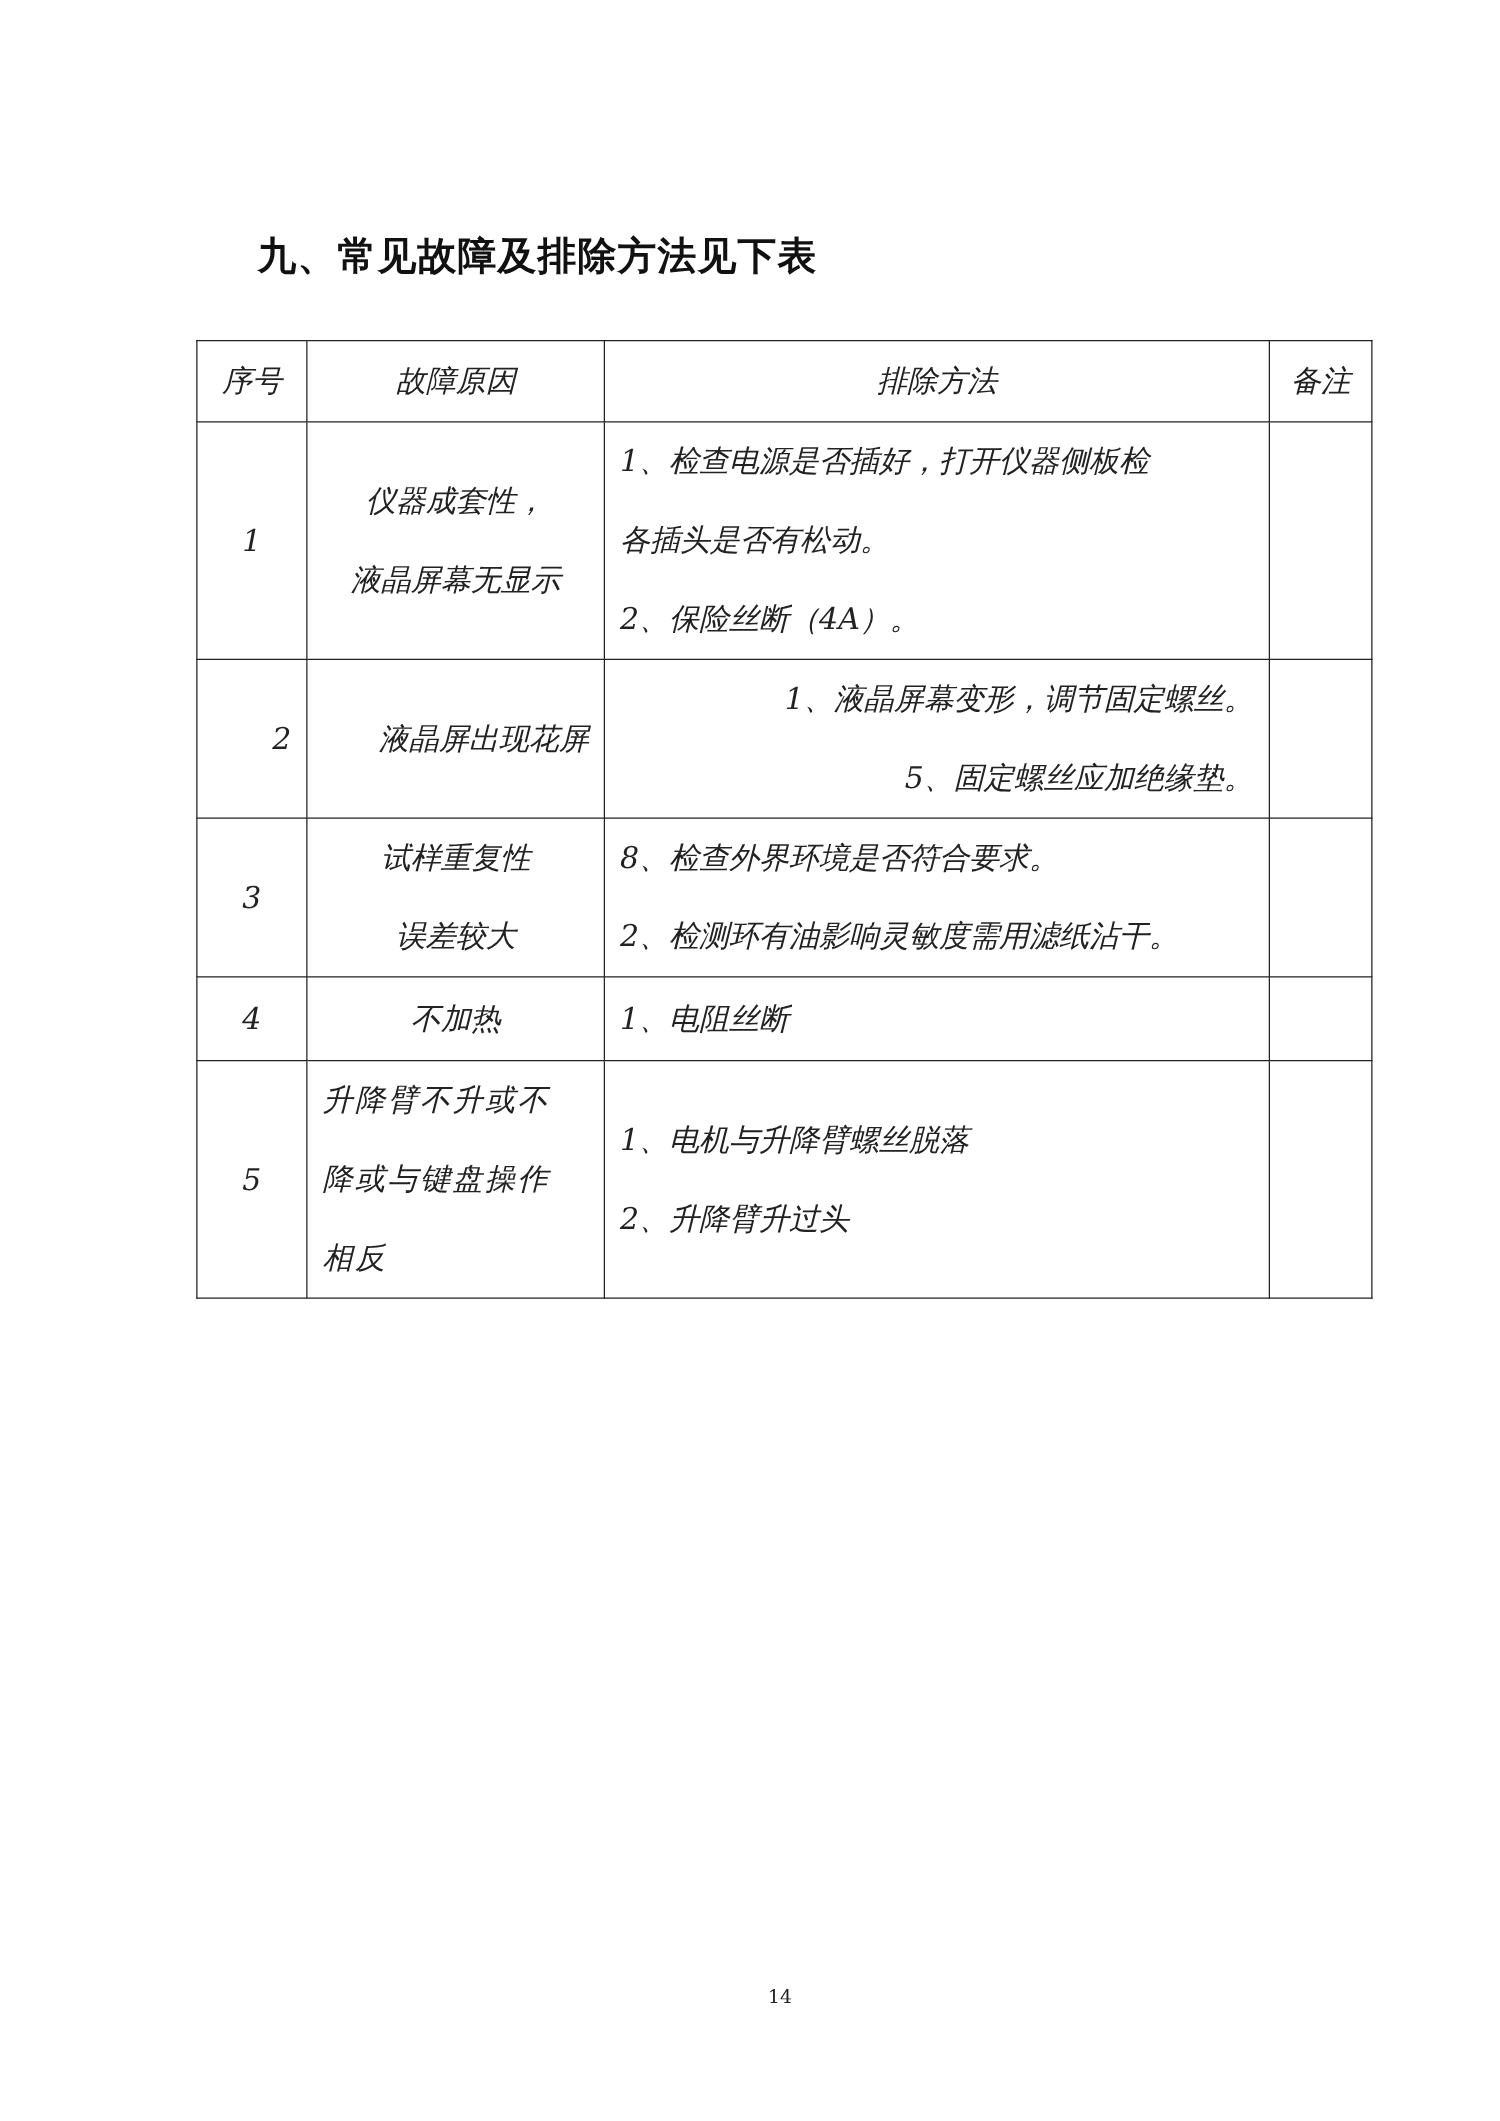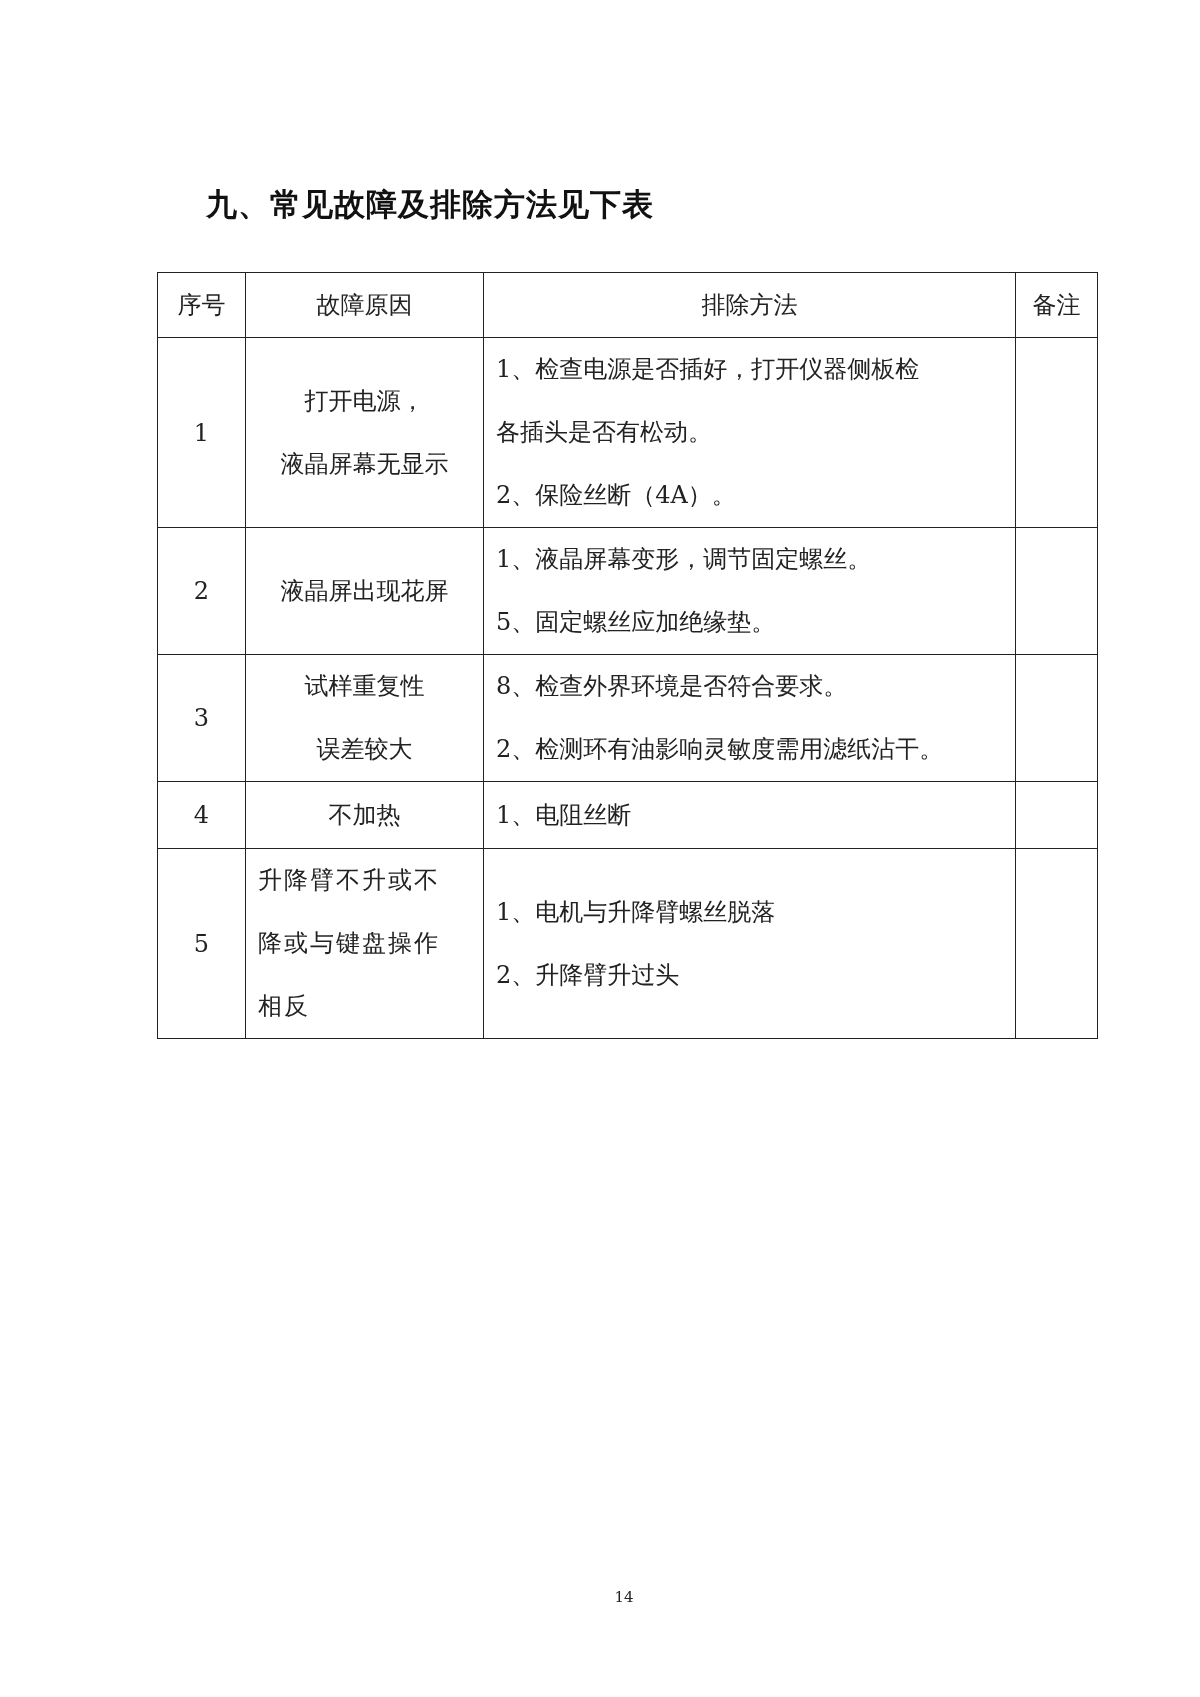--- a/index.html
+++ b/index.html
@@ -19,33 +19,34 @@
     #title-10 { top: 1118px; }
 
     table.fault-table {
       position: absolute; left: 133px; top: 272px; width: 940px;
       border-collapse: collapse; table-layout: fixed;
       font-size: 24px; color: #222;
     }
     table.fault-table th, table.fault-table td {
       border: 1.6px solid #222; padding: 0 12px; vertical-align: middle;
       font-weight: normal;
+      font-style: italic;
     }
     table.fault-table th { height: 64px; text-align: center; }
     col.c-no { width: 88px; }
     col.c-cause { width: 238px; }
     col.c-method { width: 532px; }
     col.c-note { width: 82px; }
     td.no { text-align: center; padding: 0; }
     td.cause { text-align: center; line-height: 63px; }
     td.cause.left { text-align: left; letter-spacing: 2px; }
     td.method { text-align: left; line-height: 63px; padding-left: 22px; padding-right: 4px; }
     .line { display: block; white-space: nowrap; }
     tr.r1 td { height: 188px; }
-    tr.r2 td { height: 126px; }
+    tr.r2 td { height: 126px; text-align: right; }
     tr.r3 td { height: 126px; }
     tr.r4 td { height: 66px; }
     tr.r5 td { height: 188px; }
 
     .parts {
       position: absolute; left: 195px; top: 1180px; width: 560px;
       font-size: 24px; color: #222;
     }
     .part-row { height: 63px; line-height: 40px; position: relative; }
     .part-name { position: absolute; left: 0; }
@@ -75,21 +76,21 @@
         <th>序号</th>
         <th>故障原因</th>
         <th>排除方法</th>
         <th>备注</th>
       </tr>
     </thead>
     <tbody>
       <tr class="r1">
         <td class="no">1</td>
         <td class="cause">
-          <span class="line">打开电源，</span>
+          <span class="line">仪器成套性，</span>
           <span class="line">液晶屏幕无显示</span>
         </td>
         <td class="method">
           <span class="line">1、检查电源是否插好，打开仪器侧板检</span>
           <span class="line">各插头是否有松动。</span>
           <span class="line">2、保险丝断（4A）。</span>
         </td>
         <td></td>
       </tr>
       <tr class="r2">

